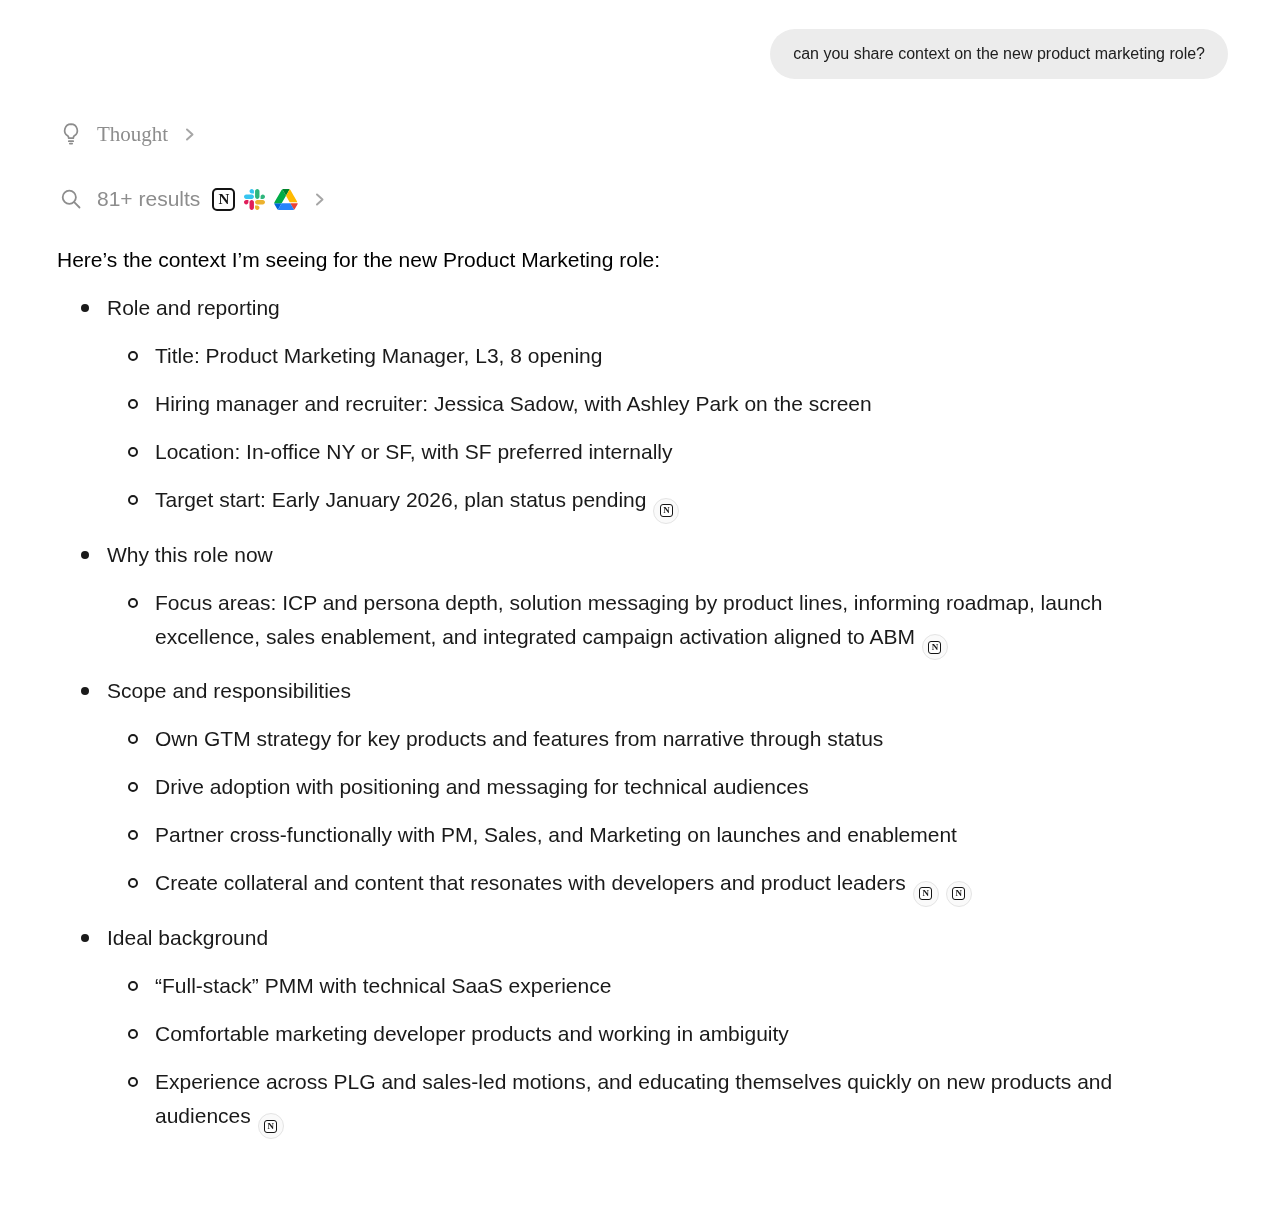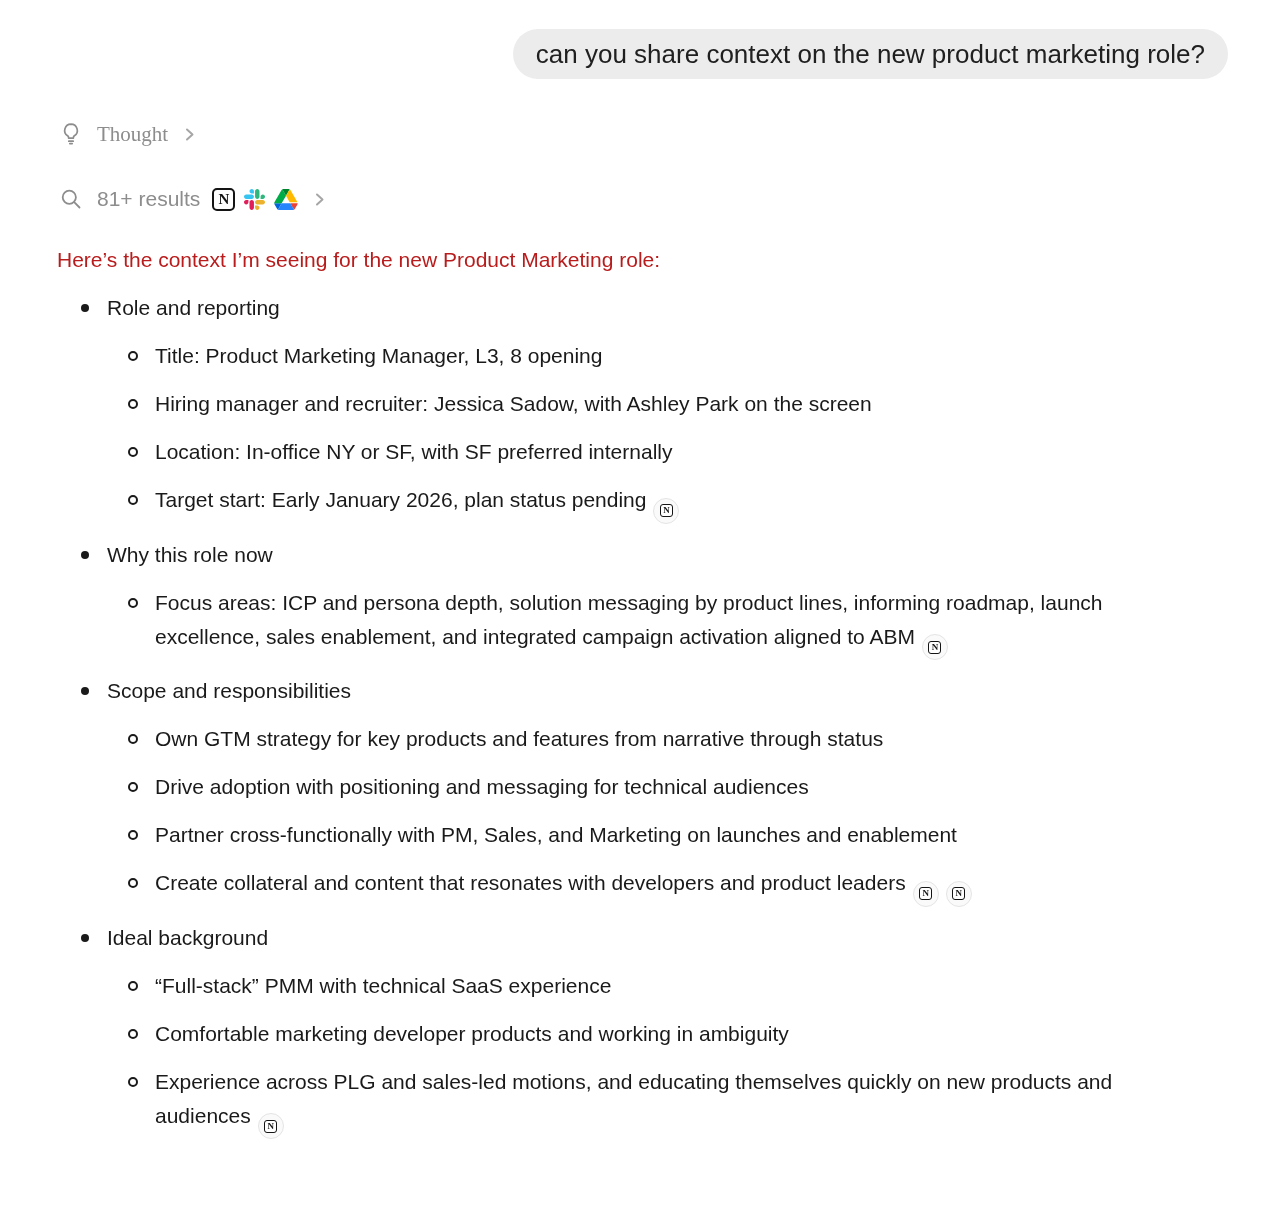--- a/index.html
+++ b/index.html
@@ -3,42 +3,42 @@
 <meta charset="utf-8">
 <style>
   * { margin:0; padding:0; box-sizing:content-box; }
   html,body { width:1266px; height:1220px; background:#ffffff; overflow:hidden; }
   body { font-family:"Liberation Sans","DejaVu Sans",sans-serif; color:#1a1a1a; }
   .page { padding:29px 38px 0 57px; }
 
   
   .user-row { display:flex; justify-content:flex-end; }
   .bubble {
-    background:#ececec; color:#202020; font-size:26px; line-height:26px;
+    background:#ececec; color:#202020; font-size:16px; line-height:26px;
     padding:12px 23px; border-radius:26px; max-width:900px;
   }
 
   
   .meta-row { display:flex; align-items:center; color:#8d8d8d; font-size:21px; margin-left:2px; }
   .meta-row .mlabel { margin-left:14px; }
   .thought-row { margin-top:42px;font-family:Liberation Serif, serif; }
   .results-row { margin-top:40px; }
   .meta-row svg.glyph { display:block; }
   .chev { margin-left:13px; display:flex; align-items:center; }
   .src-icons { display:flex; align-items:center; gap:9px; margin-left:12px; }
 
   .notion-box {
     width:19px; height:19px; border:2px solid #141414; border-radius:5px;
     background:#fff; display:inline-flex; align-items:center; justify-content:center;
     font-family:"Liberation Serif","DejaVu Serif",serif; font-weight:bold;
     font-size:15px; color:#141414; line-height:1;
   }
 
   
-  .intro { margin-top:32px; font-size:21px; line-height:34px; color:#b91c1c; }
+  .intro { margin-top:32px; font-size:21px; line-height:34px; color:#000000; }
   ul { list-style:none; }
   .l1 { margin-top:14px; }
   .l1 > li { position:relative; padding-left:50px; margin-bottom:14px; font-size:21px; line-height:34px; }
   .l1 > li::before {
     content:""; position:absolute; left:24px; top:13px;
     width:8px; height:8px; border-radius:50%; background:#1a1a1a;
   }
   .l2 { margin-top:14px; }
   .l2 > li { position:relative; padding-left:48px; margin-bottom:14px; max-width:1005px; font-size:21px; line-height:34px; }
   .l2 > li::before {

